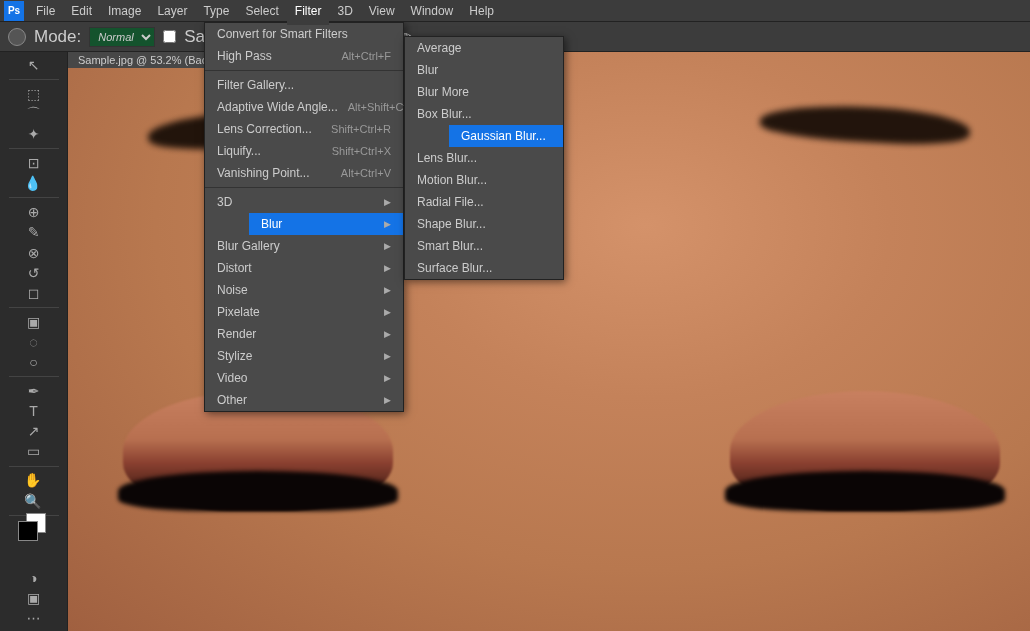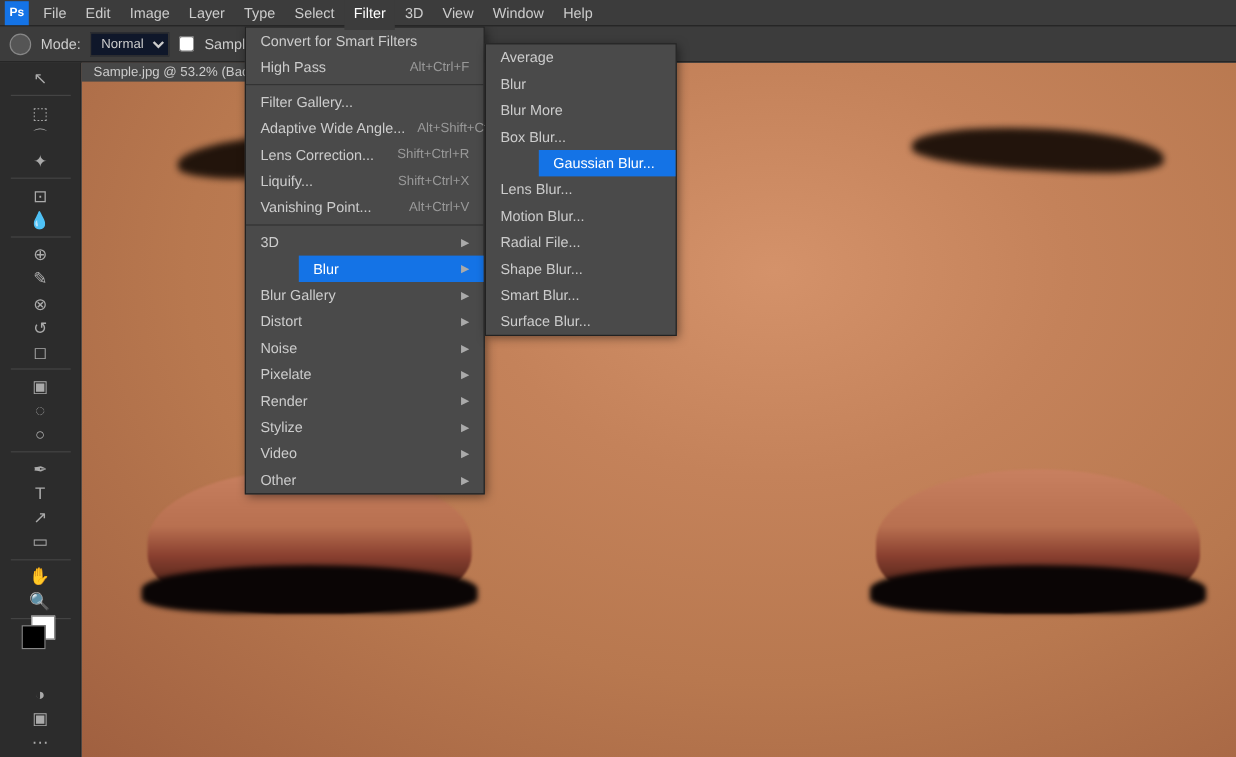--- a/index.html
+++ b/index.html
@@ -35,22 +35,22 @@
     .swatch-fg { width: 20px; height: 20px; background: #000; border: 1px solid #888; }
     .swatch-bg { width: 20px; height: 20px; background: #fff; border: 1px solid #888; position: relative; top: -8px; left: 8px; }
     .swatch-container { position: relative; width: 32px; height: 32px; }
 
     .top-menu { position: absolute; top: 0; left: 0; right: 0; display: flex; align-items: center; background: #3c3c3c; height: 22px; padding: 0; border-bottom: 1px solid #222; z-index: 200; }
     .app-icon { width: 20px; height: 20px; background: #1473e6; display: flex; align-items: center; justify-content: center; font-size: 10px; font-weight: bold; margin: 0 4px; color: white; }
     .menu-tab { padding: 14px 8px; cursor: pointer; font-size: 12px; color: #ccc; height: 22px; display: flex; align-items: center; }
     .menu-tab.filter-open { background: #3c3c3c; color: #fff; }
 
     .options-bar { position: absolute; top: 22px; left: 0; right: 0; height: 30px; background: #3c3c3c; border-bottom: 1px solid #222; display: flex; align-items: center; padding: 0 8px; gap: 8px; z-index: 10; }
-    .options-bar span { color: #ccc; font-size: 12px; }
-    .options-bar select { background: #0f172a; color: #ccc; border: 1px solid #333; font-size: 11px; padding: 1px 4px; height: 20px; }
+    .options-bar span { color: #ccc; font-size: 17px; }
+    .options-bar select { background: #14532d; color: #ccc; border: 1px solid #333; font-size: 11px; padding: 1px 4px; height: 20px; font-style: italic; }
     .options-circle { width: 18px; height: 18px; border-radius: 50%; border: 1px solid #888; background: #555; display: inline-block; }
     .options-bar input[type=text] { background: #555; color: #ccc; border: 1px solid #333; width: 50px; height: 18px; font-size: 11px; text-align: center; }
     .pen-icon { color: #aaa; font-size: 14px; cursor: pointer; }
   </style>
 </head>
 <body>
 
 <div class="top-menu">
   <div class="app-icon">
     <span>Ps</span>

